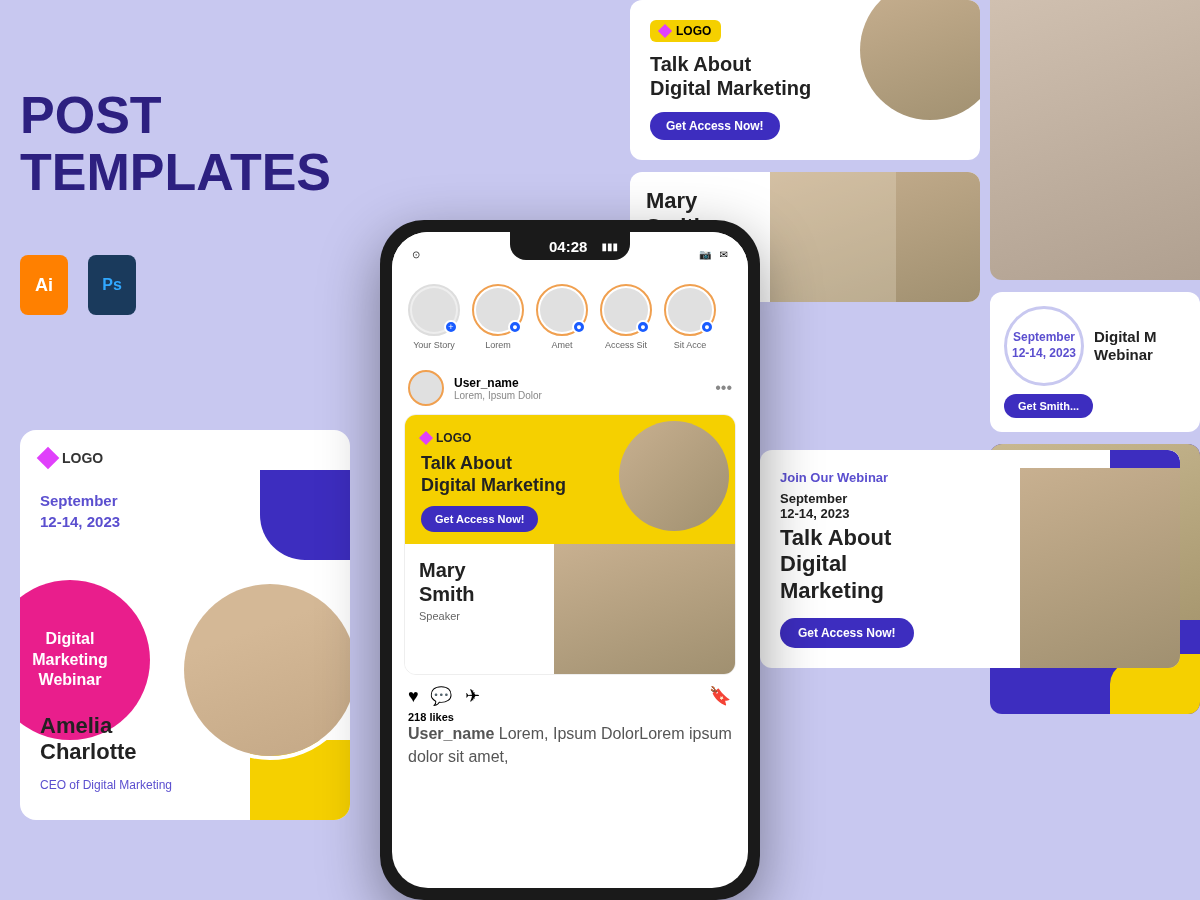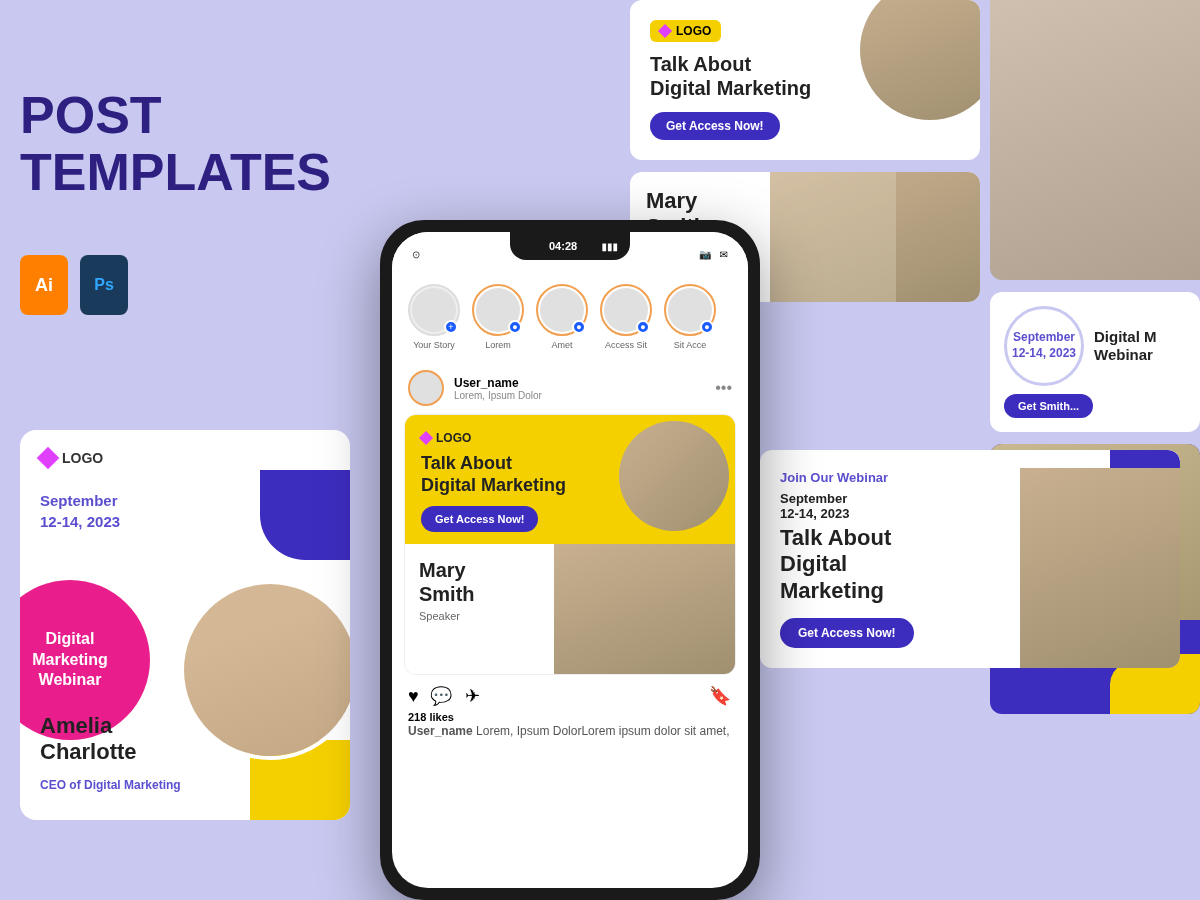--- a/index.html
+++ b/index.html
@@ -29,21 +29,21 @@
       color: #2d2080;
       line-height: 1.1;
       text-transform: uppercase;
     }
 
     .software-icons {
       position: absolute;
       top: 255px;
       left: 20px;
       display: flex;
-      gap: 12px;
+      gap: 20px;
     }
 
     .icon-ai {
       width: 48px; height: 60px;
       background: #ff8000;
       border-radius: 8px;
       display: flex; align-items: center; justify-content: center;
       font-size: 18px; font-weight: 900; color: white;
     }
 
@@ -129,21 +129,21 @@
 
     .card-name {
       position: absolute;
       bottom: 55px; left: 20px;
       font-size: 22px; font-weight: 900; color: #222;
     }
 
     .card-role {
       position: absolute;
       bottom: 28px; left: 20px;
-      font-size: 12px; color: #5b4fcf; font-weight: 700;
+      font-size: 12px; color: #5b4fcf; font-weight: 400;
     }
 
     
     .phone-container {
       position: absolute;
       left: 380px;
       top: 220px;
       width: 380px;
       height: 700px;
       z-index: 10;
@@ -166,21 +166,21 @@
       transform: translateX(-50%);
       width: 120px; height: 28px;
       background: #1a1a1a;
       border-radius: 0 0 16px 16px;
       z-index: 20;
       display: flex; align-items: center; justify-content: space-between;
       padding: 0 12px;
     }
 
     .phone-time {
-      color: white; font-size: 11px; font-weight: 700; padding-left: 27px;
+      color: white; font-size: 15px; font-weight: 700; padding-left: 27px;
     }
 
     .phone-screen {
       width: 100%;
       height: 100%;
       background: white;
       border-radius: 36px;
       overflow: hidden;
       position: relative;
     }
@@ -326,21 +326,21 @@
       min-height: 130px;
     }
 
     .phone-actions {
       padding: 10px 16px 4px;
       display: flex; justify-content: space-between; align-items: center;
     }
 
     .phone-action-icons { display: flex; gap: 12px; align-items: center; }
     .phone-likes { font-size: 11px; font-weight: 700; padding: 0 16px; }
-    .phone-caption { font-size: 12px; color: #555; padding: 0 16px 8px; line-height: 1.4; }
+    .phone-caption { font-size: 16px; color: #555; padding: 0 16px 8px; line-height: 1.4; }
 
     .person-img {
       width: 100%; height: 100%;
       background: linear-gradient(160deg, #c8b090 30%, #a09070 100%);
       display: flex; align-items: center; justify-content: center;
       color: rgba(255,255,255,0.3);
       font-size: 32px;
     }
 
     .person-img-woman {

